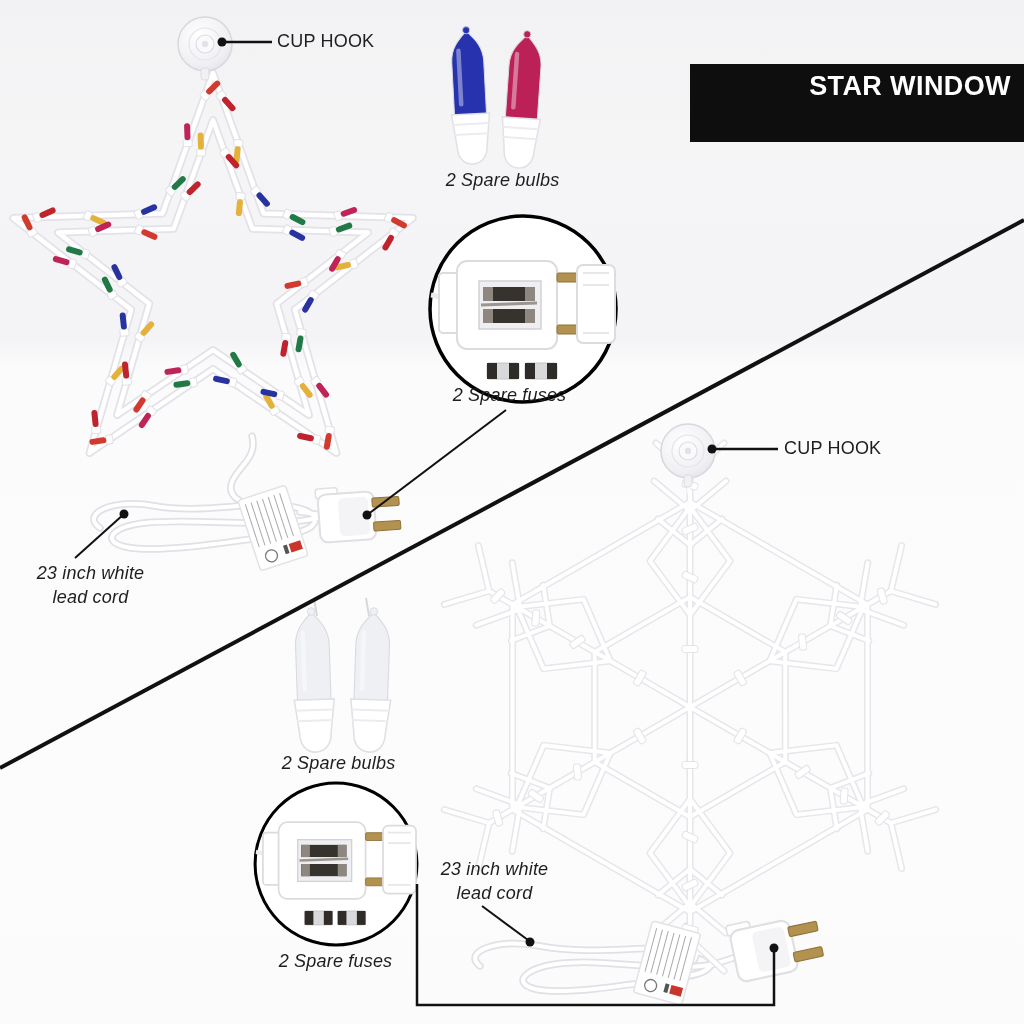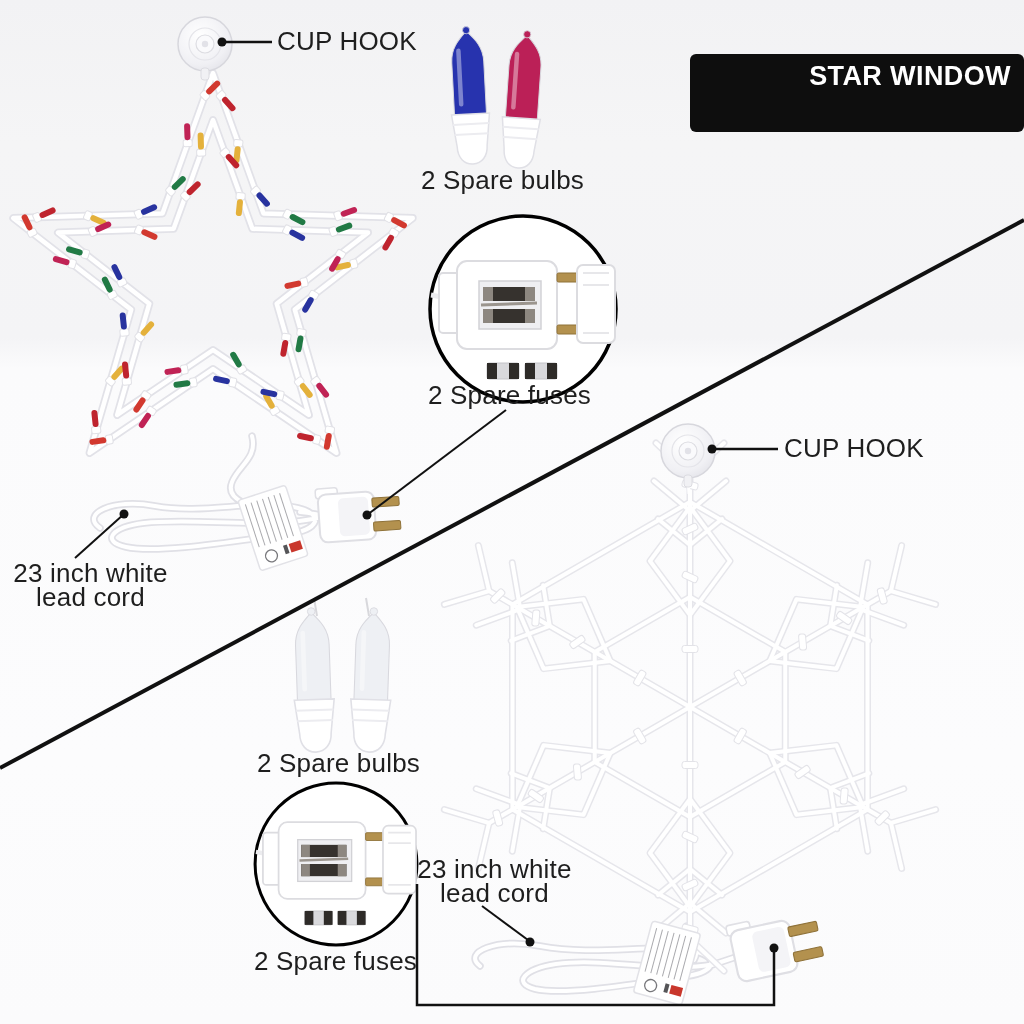--- a/index.html
+++ b/index.html
@@ -3,29 +3,28 @@
 <meta charset="utf-8">
 <style>
   html,body{margin:0;padding:0;background:#ffffff;}
   .canvas{
     position:relative;width:1024px;height:1024px;overflow:hidden;
     background:linear-gradient(180deg,#f2f2f4 0%,#f5f5f6 14%,#f4f4f6 33%,#fbfbfc 36%,#fcfcfd 74%,#fbfbfc 100%);
     font-family:"Liberation Sans", sans-serif;
   }
   .stage{position:absolute;left:0;top:0;width:1024px;height:1024px;}
   .label{
-    position:absolute;font-size:26px;line-height:24px;color:#1e1e1e;
+    position:absolute;font-size:18px;line-height:24px;color:#1e1e1e;
     white-space:nowrap;letter-spacing:0.2px;
   }
-  .label.center{text-align:center;white-space:normal;}
+  .label.center{text-align:center;white-space:normal;font-style:italic;}
   .banner{
-    position:absolute;left:690px;top:54px;width:334px;height:78px;box-sizing:border-box;
+    position:absolute;left:690px;top:64px;width:334px;height:78px;box-sizing:border-box;
     text-align:right;padding:6px 13px 0 0;font-weight:bold;font-size:27px;line-height:33px;
     letter-spacing:0.4px;
-    border-radius:6px;
   }
 </style>
 </head>
 <body>
 
 <div class="canvas">
 
   <svg class="stage" viewBox="0 0 1024 1024">
     <defs>
       <radialGradient id="cupShine" cx="40%" cy="35%" r="75%">

